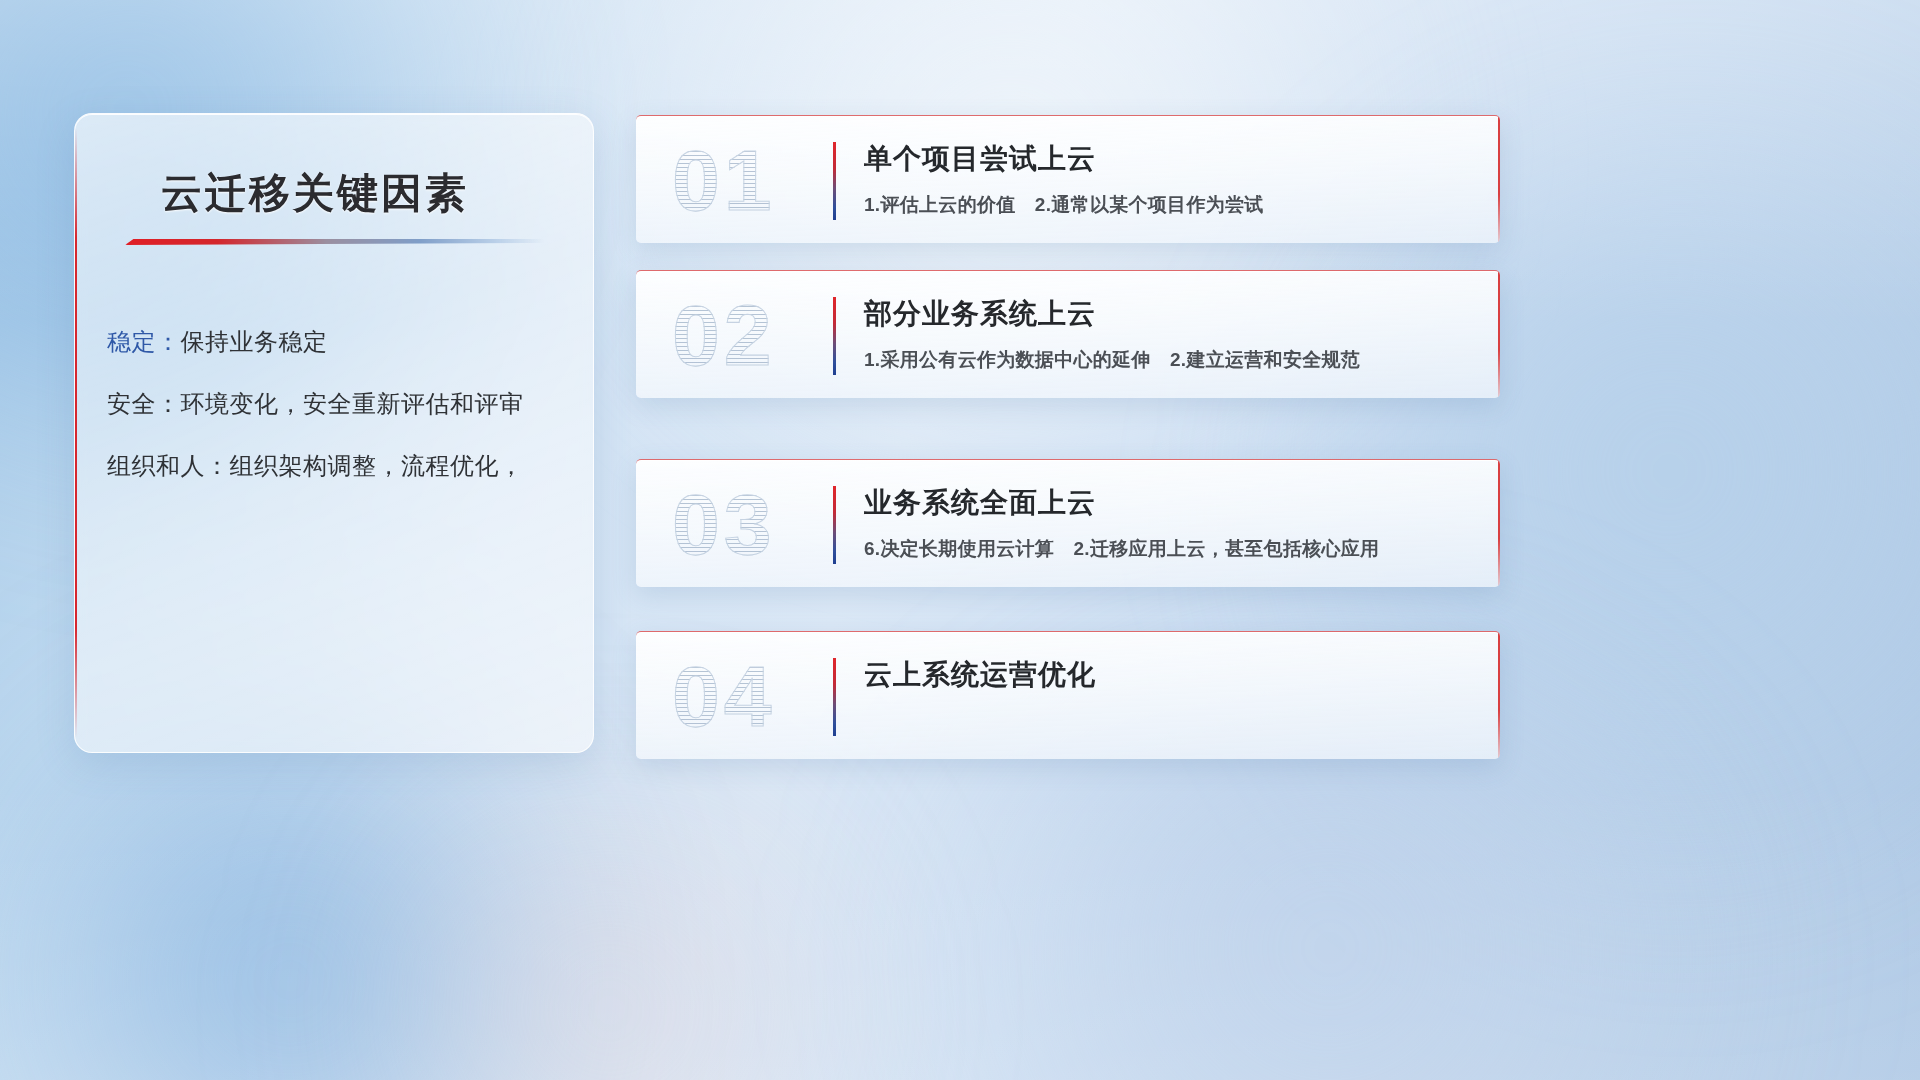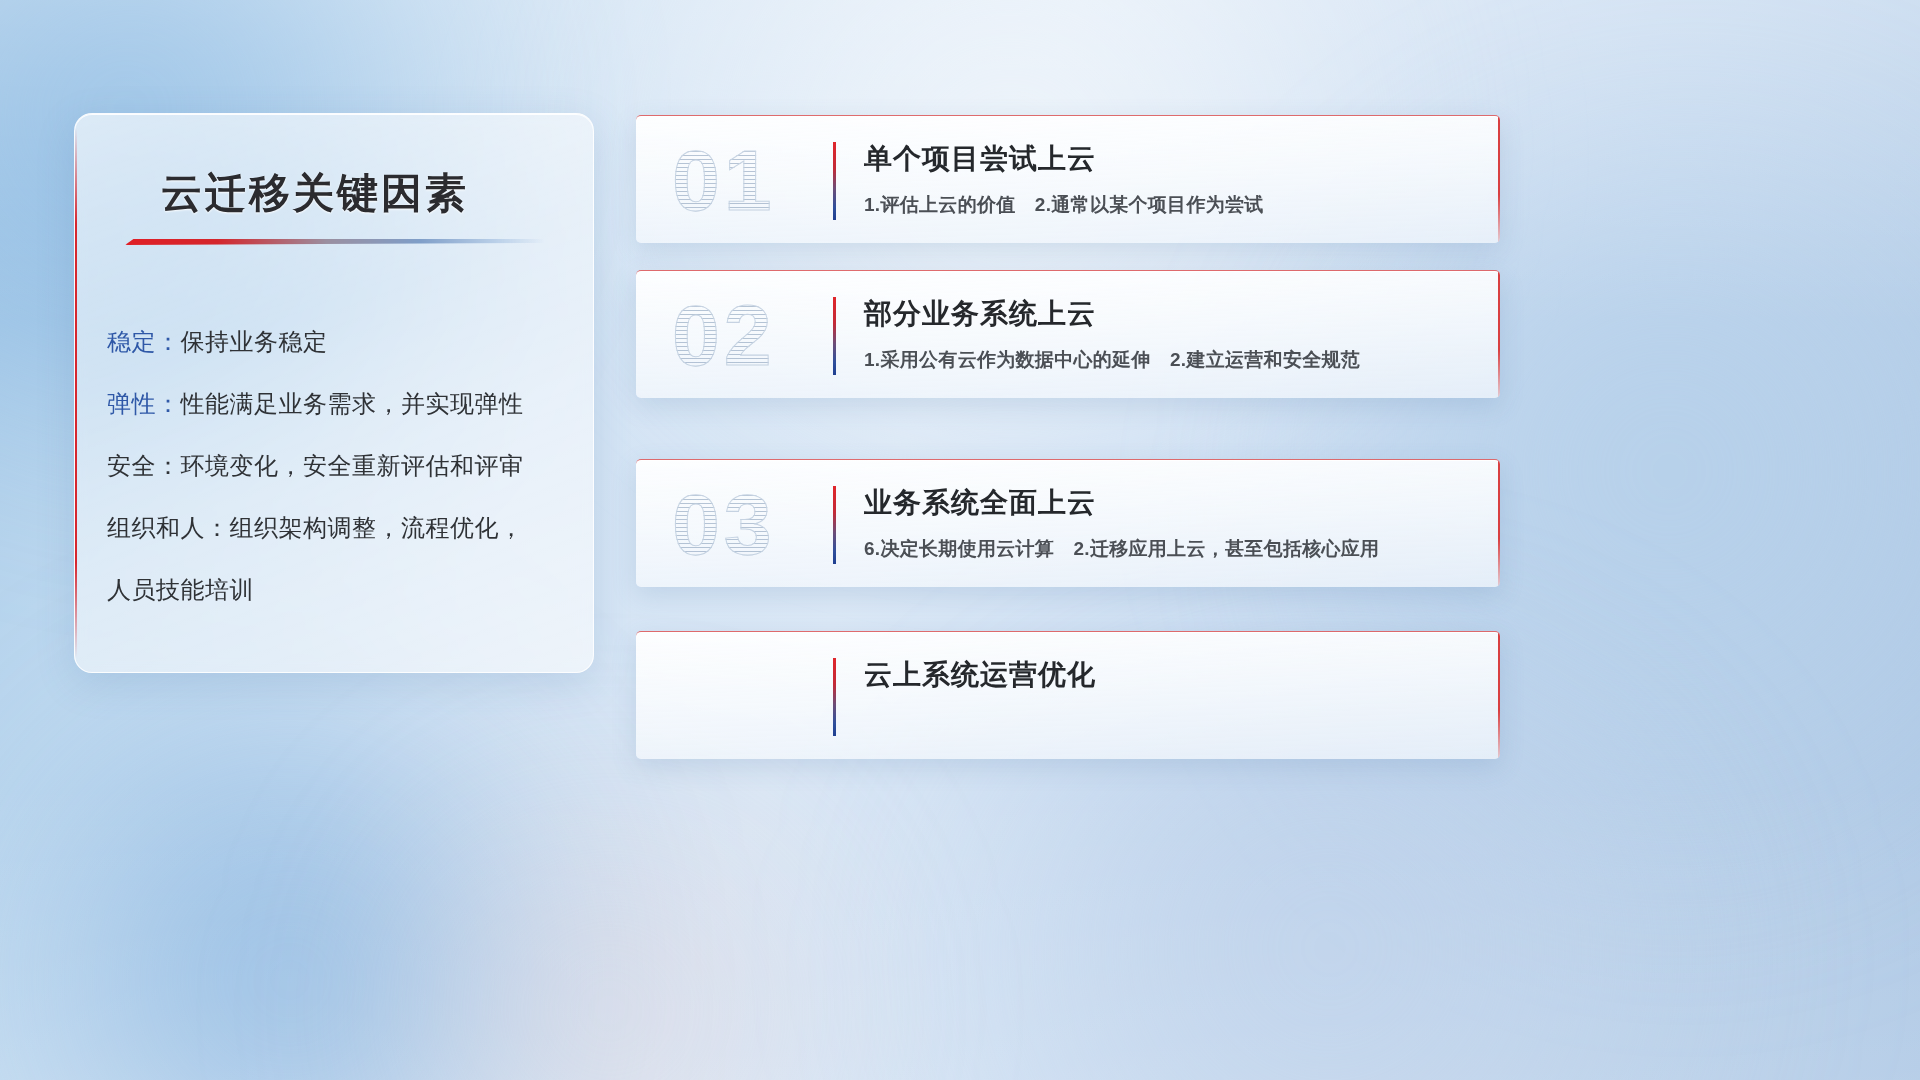--- a/index.html
+++ b/index.html
@@ -38,21 +38,21 @@
             background:radial-gradient(circle at 50% 40%, rgba(186,206,232,.8), rgba(186,206,232,0) 70%); }
   .blob-f { left:300px; bottom:-160px; width:620px; height:460px;
             background:radial-gradient(circle at 50% 50%, rgba(214,203,214,.55), rgba(214,203,214,0) 70%); }
   .bg-sheen {
     position:absolute; left:0; right:0; top:0; height:100%;
     background:linear-gradient(180deg, rgba(255,255,255,.28) 0%, rgba(255,255,255,0) 30%, rgba(255,255,255,0) 72%, rgba(255,255,255,.12) 100%);
   }
 
   
   #left-card {
-    position:absolute; left:74px; top:113px; width:520px; height:560px;
+    position:absolute; left:74px; top:113px; width:520px; height:640px;
     border-radius:18px;
     background:linear-gradient(160deg, rgba(255,255,255,.62) 0%, rgba(255,255,255,.46) 38%, rgba(255,255,255,.58) 100%);
     border:1px solid rgba(255,255,255,.85);
     box-shadow:0 10px 38px rgba(80,120,170,.18), inset 0 1px 0 rgba(255,255,255,.9);
     backdrop-filter:blur(6px);
     overflow:hidden;
     padding-left:32px;
   }
   #left-card::before {
     content:""; position:absolute; left:0; top:14px; bottom:14px; width:2px;
@@ -140,24 +140,22 @@
   <div class="bg-blob blob-e"></div>
   <div class="bg-blob blob-f"></div>
   <div class="bg-sheen"></div>
 </div>
 
 <section id="left-card">
   <h1 class="lc-title">云迁移关键因素</h1>
   <div class="lc-rule"></div>
   <div class="lc-list">
       <div class="lc-item"><span class="k">稳定：</span><span>保持业务稳定</span></div>
-      <div class="lc-item"><span class="k">弹性：</span><span>性能满足业务需求，并实现弹性</span></div>
       <div class="lc-item"><span class="k plain">安全：</span><span>环境变化，安全重新评估和评审</span></div>
       <div class="lc-item"><span class="k plain">组织和人：</span><span>组织架构调整，流程优化，</span></div>
-      <div class="lc-item"><span>人员技能培训</span></div>
     </div>
 </section>
 
 <div id="steps-container">
     <article class="step-card card-1">
       <div class="step-num">01</div>
       <div class="step-divider"></div>
       <h2 class="step-title">单个项目尝试上云</h2>
       <p class="step-sub">1.评估上云的价值　2.通常以某个项目作为尝试</p>
     </article>
@@ -167,16 +165,17 @@
       <h2 class="step-title">部分业务系统上云</h2>
       <p class="step-sub">1.采用公有云作为数据中心的延伸　2.建立运营和安全规范</p>
     </article>
     <article class="step-card card-3">
       <div class="step-num">03</div>
       <div class="step-divider"></div>
       <h2 class="step-title">业务系统全面上云</h2>
       <p class="step-sub">6.决定长期使用云计算　2.迁移应用上云，甚至包括核心应用</p>
     </article>
     <article class="step-card card-4">
+      <div class="step-num">04</div>
       <div class="step-divider"></div>
       <h2 class="step-title">云上系统运营优化</h2>
     </article>
   </div>
 
 </body></html>

